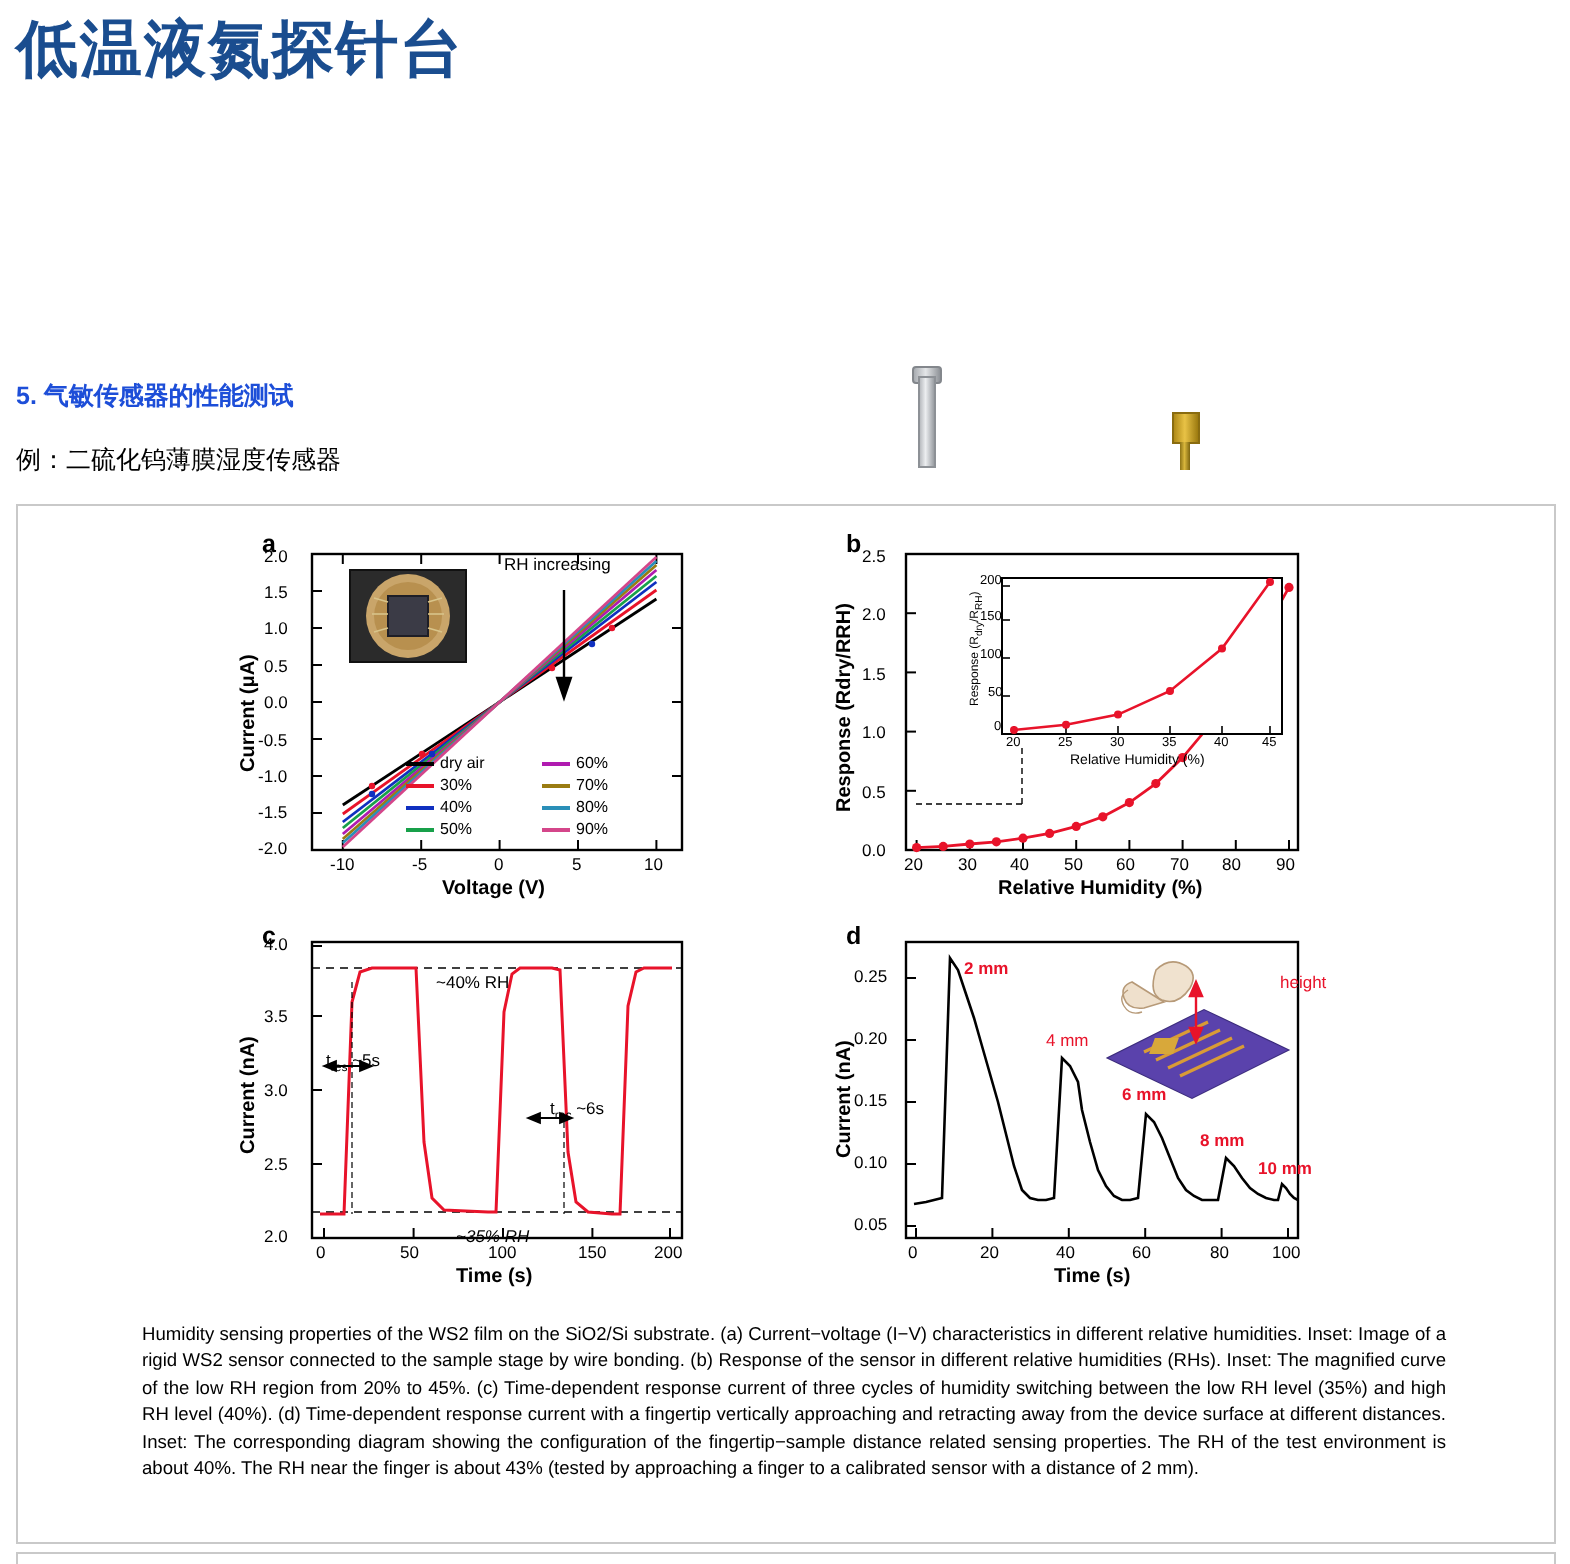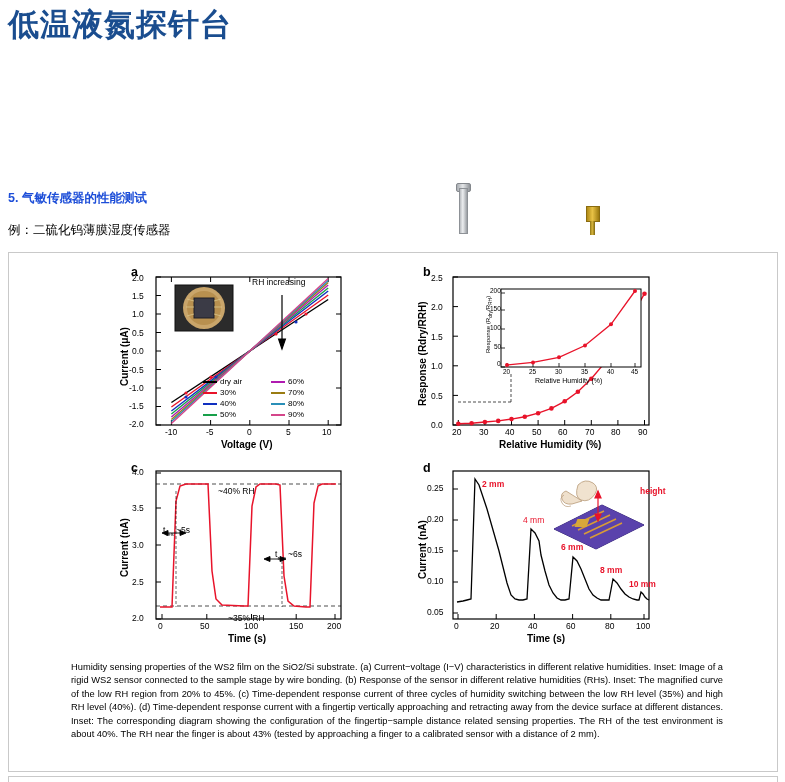--- a/index.html
+++ b/index.html
@@ -460,21 +460,21 @@
         <div class="lbl" style="left:29px; top:10px;">4.0</div>
         <div class="lbl" style="left:29px; top:46px;">3.5</div>
         <div class="lbl" style="left:29px; top:83px;">3.0</div>
         <div class="lbl" style="left:29px; top:120px;">2.5</div>
         <div class="lbl" style="left:29px; top:156px;">2.0</div>
 
         <div class="axis-title" style="left:125px; top:176px;">Time (s)</div>
         <div class="axis-title vert" style="left:16px; top:120px;">Current (nA)</div>
 
         <div class="note" style="left:115px; top:6px;margin-top:23px;">~40% RH</div>
-        <div class="note" style="left:125px; top:156px;">~35% RH</div>
+        <div class="note" style="left:125px; top:156px;font-style:italic;">~35% RH</div>
         <div class="note" style="left:60px; top:68px;">t<sub style="font-size:6px;">res</sub> ~5s</div>
         <div class="note" style="left:172px; top:92px;">t<sub style="font-size:6px;">rec</sub> ~6s</div>
       </div>
 
       <div class="panel" style="left:292px; top:196px; width:288px; height:200px;">
         <div class="panel-letter" style="left:28px; top:4px;">d</div>
 
         <svg width="288" height="200" style="position:absolute;left:0;top:0;">
           <g transform="translate(58,14)">
             <rect x="0" y="0" width="196" height="148" fill="#fff" stroke="#000" stroke-width="1.2"></rect>
@@ -539,21 +539,21 @@
         <div class="lbl" style="left:32px; top:150px;">0.05</div>
 
         <div class="axis-title" style="left:132px; top:176px;">Time (s)</div>
         <div class="axis-title vert" style="left:22px; top:122px;">Current (nA)</div>
 
         <div class="note" style="left:87px; top:22px; color:#e8132a; font-weight:bold;">2 mm</div>
         <div class="note" style="left:128px; top:58px; color:#e8132a; font-weight:normal;">4 mm</div>
         <div class="note" style="left:166px; top:85px; color:#e8132a; font-weight:bold;">6 mm</div>
         <div class="note" style="left:205px; top:108px; color:#e8132a; font-weight:bold;">8 mm</div>
         <div class="note" style="left:234px; top:122px; color:#e8132a; font-weight:bold;">10 mm</div>
-        <div class="note" style="left:213px; top:29px; color:#e8132a; font-weight:bold;padding-left:32px;">height</div>
+        <div class="note" style="left:213px; top:29px; color:#e8132a; font-weight:normal;padding-left:32px;">height</div>
       </div>
 
     </div>
 
     <div class="caption">Humidity sensing properties of the WS2 film on the SiO2/Si substrate. (a) Current−voltage (I−V) characteristics in different relative humidities. Inset: Image of a rigid WS2 sensor connected to the sample stage by wire bonding. (b) Response of the sensor in different relative humidities (RHs). Inset: The magnified curve of the low RH region from 20% to 45%. (c) Time-dependent response current of three cycles of humidity switching between the low RH level (35%) and high RH level (40%). (d) Time-dependent response current with a fingertip vertically approaching and retracting away from the device surface at different distances. Inset: The corresponding diagram showing the configuration of the fingertip−sample distance related sensing properties. The RH of the test environment is about 40%. The RH near the finger is about 43% (tested by approaching a finger to a calibrated sensor with a distance of 2 mm).</div>
   </div>
 
   <div class="bottom-strip"></div>
 </div>
 

